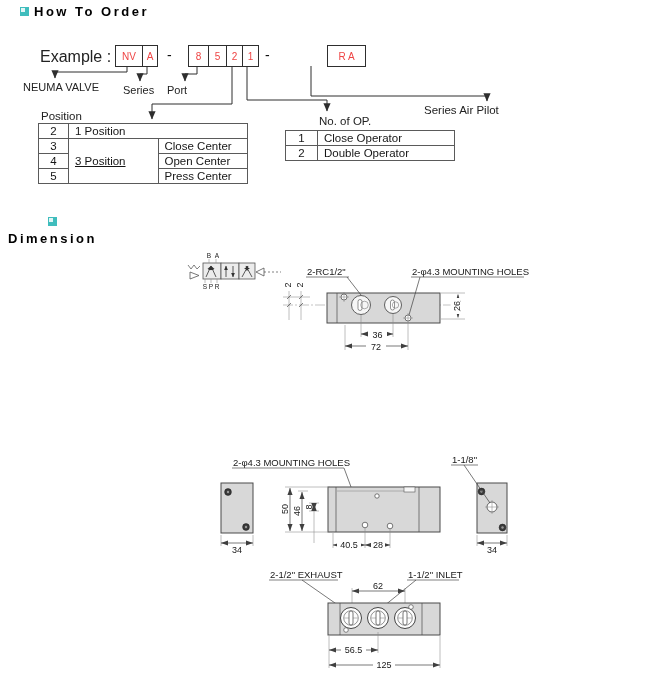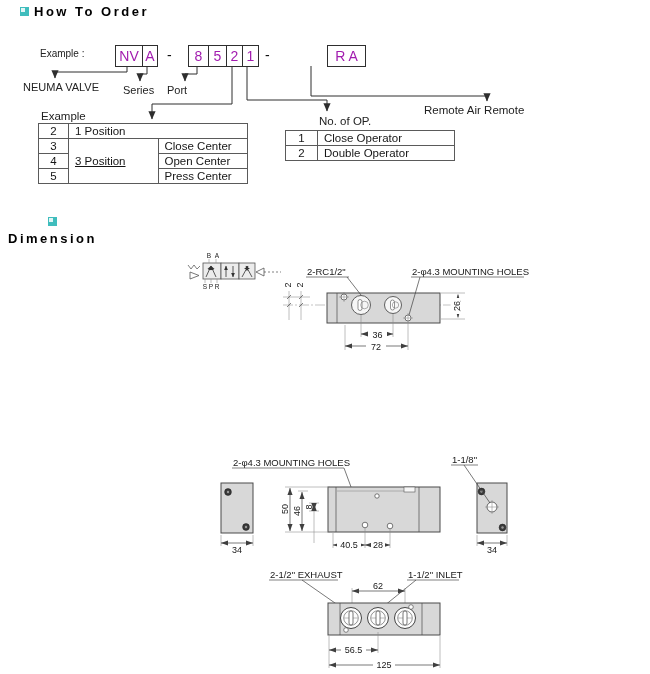--- a/index.html
+++ b/index.html
@@ -2,23 +2,23 @@
 <html><head>
 <meta charset="utf-8">
 <style>
   html,body{margin:0;padding:0;}
   body{width:650px;height:674px;background:#ffffff;position:relative;
        font-family:"Liberation Sans",sans-serif;color:#181818;overflow:hidden;}
   .section-title{position:absolute;display:flex;align-items:center;gap:5px;
        font-weight:bold;font-size:13px;letter-spacing:2.5px;color:#000;}
   .sq{width:9px;height:9px;background:#3fbdbd;position:relative;flex:0 0 auto;}
   .sq::before{content:"";position:absolute;left:1px;top:1px;width:4px;height:4px;background:#e2f6f6;}
-  .example-label{position:absolute;font-size:10px;color:#222;}
+  .example-label{position:absolute;font-size:16px;color:#222;}
   .code-box{position:absolute;display:flex;border:1px solid #2e2e2e;height:20px;background:#fff;}
-  .code-cell{display:flex;align-items:center;justify-content:center;font-size:14px;color:#a21caf;
+  .code-cell{display:flex;align-items:center;justify-content:center;font-size:10px;color:#ef4444;
        border-left:1px solid #2e2e2e;}
   .code-cell:first-child{border-left:none;}
   .dash{position:absolute;font-size:14px;color:#111;line-height:20px;}
   .lbl{position:absolute;font-size:11px;color:#222;white-space:nowrap;}
   .lbl12{position:absolute;font-size:11.5px;color:#222;white-space:nowrap;}
   .tbl-title{position:absolute;font-size:11.5px;color:#222;}
   table.otable{position:absolute;border-collapse:collapse;font-size:11.5px;color:#151515;
        background:#fff;table-layout:fixed;}
   table.otable td{border:1px solid #5a5a5a;height:14px;line-height:13px;padding:0 0 0 6px;
        white-space:nowrap;overflow:hidden;}
@@ -83,23 +83,23 @@
   <polyline class="olead" points="147,66 147,74 140,74 140,81"></polyline>
   <polyline class="olead" points="197,66 197,74 185,74 185,81"></polyline>
   <polyline class="olead" points="232,66 232,104 152,104 152,119"></polyline>
   <polyline class="olead" points="247,66 247,100 327,100 327,111"></polyline>
   <polyline class="olead" points="311,66 311,96 487,96 487,101"></polyline>
 </svg>
 
 <span class="lbl" style="left:23px;top:81px;">NEUMA VALVE</span>
 <span class="lbl" style="left:123px;top:84px;">Series</span>
 <span class="lbl" style="left:167px;top:84px;">Port</span>
-<span class="lbl12" style="left:424px;top:104px;">Remote Air Remote</span>
-
-<span class="tbl-title" style="left:41px;top:110px;">Example</span>
+<span class="lbl12" style="left:424px;top:104px;">Series Air Pilot</span>
+
+<span class="tbl-title" style="left:41px;top:110px;">Position</span>
 <table class="otable" style="left:38px;top:123px;width:210px;">
   <tbody>
       <tr>
     <td class="code" style="width:29px;">2</td>
     <td colspan="2">1 Position</td>
   </tr>
   <tr>
     <td class="code" style="width:29px;">3</td>
     <td rowspan="3" style="width:59px;text-decoration:underline;">3 Position</td>
     <td>Close Center</td>

